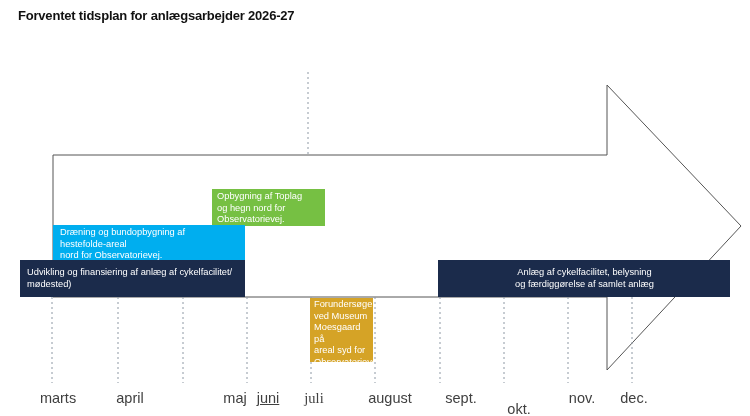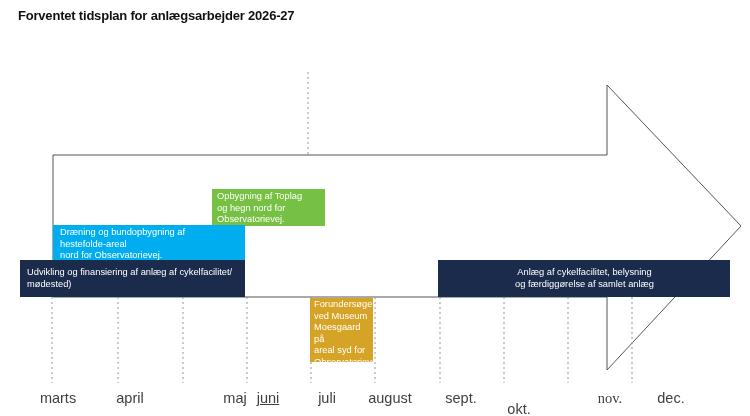--- a/index.html
+++ b/index.html
@@ -135,21 +135,21 @@
 Moesgaard på
 areal syd for
 Observatorievejen</span>
   </div>
 
   <div class="month-axis">
     <div class="month" style="left:58px;">marts</div>
     <div class="month" style="left:130px;text-align:center;">april</div>
     <div class="month" style="left:202px;margin-left:33px;">maj</div>
     <div class="month" style="left:268px;text-decoration:underline;">juni</div>
-    <div class="month" style="left:327px;">juli</div>
+    <div class="month" style="left:314px;font-family:Liberation Serif, serif;">juli</div>
     <div class="month" style="left:390px;">august</div>
     <div class="month" style="left:461px;text-align:right;">sept.</div>
     <div class="month" style="left:519px;margin-top:11px;">okt.</div>
-    <div class="month" style="left:610px;font-family:Liberation Serif, serif;">nov.</div>
-    <div class="month" style="left:671px;">dec.</div>
+    <div class="month" style="left:582px;">nov.</div>
+    <div class="month" style="left:634px;">dec.</div>
   </div>
 
 </div>
 
 </body></html>

